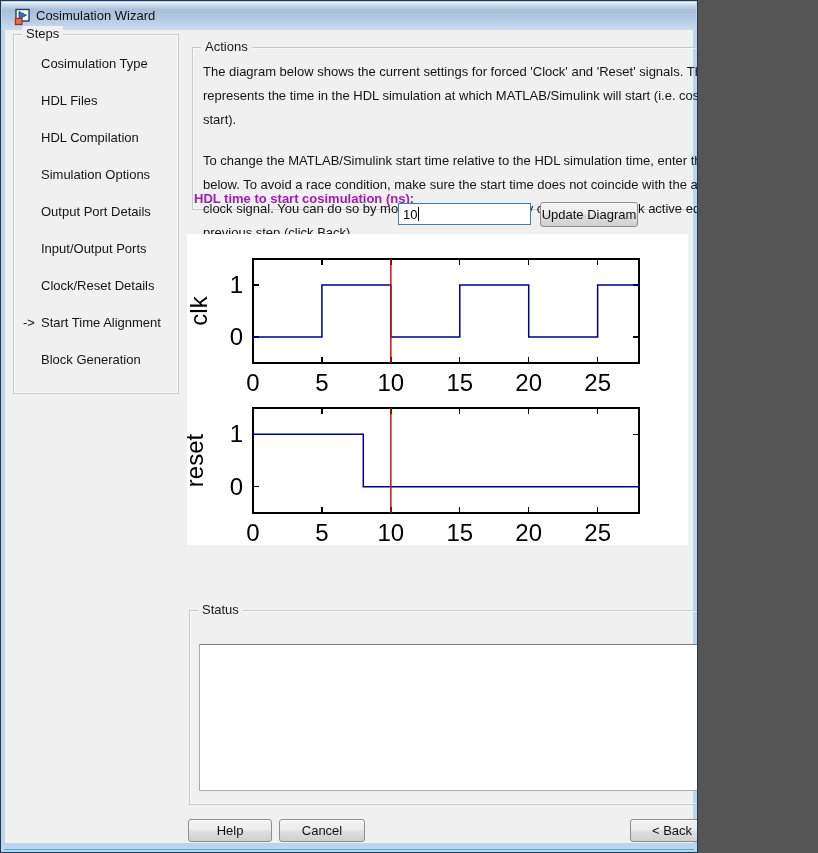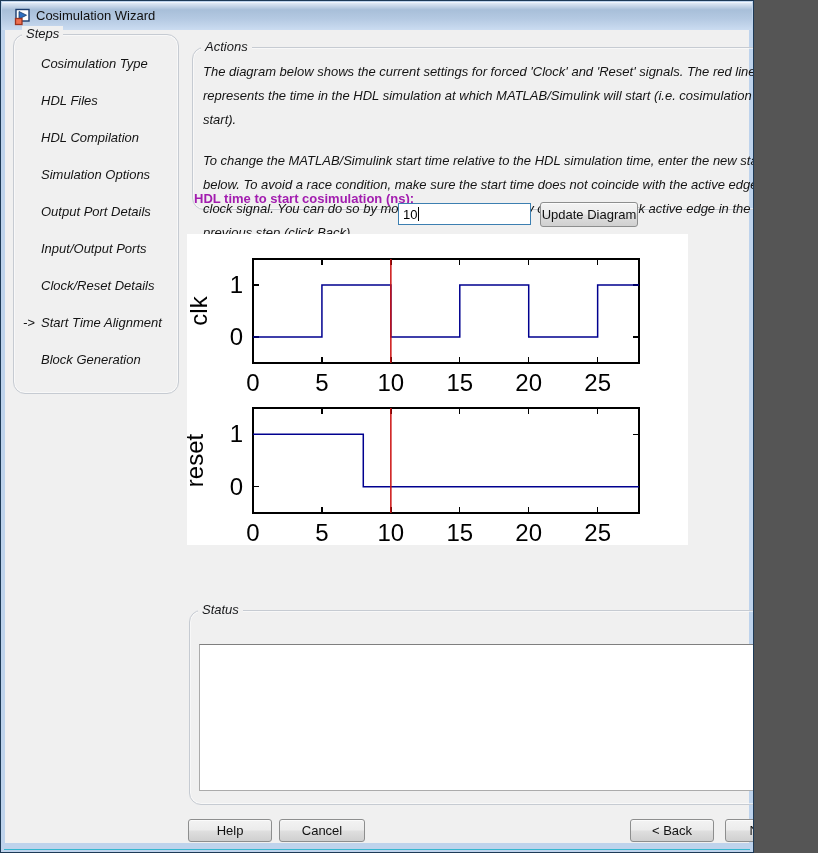--- a/index.html
+++ b/index.html
@@ -1,18 +1,18 @@
 <!DOCTYPE html>
 <html><head>
 <meta charset="utf-8">
 <style>
   html,body{margin:0;padding:0;background:#555;}
   *{box-sizing:border-box;}
   .window{
-    position:relative;width:754px;height:853px;
+    position:relative;width:698px;height:853px;
     font-family:"Liberation Sans",sans-serif;
     border:1px solid #1d3least;
     border:1px solid #1d3a57;
     background:#bed3ec;overflow:hidden;
   }
   .titlebar{
     position:absolute;left:1px;top:1px;right:1px;height:28px;
     background:linear-gradient(180deg,#e7eef8 0%,#a8bfd9 28%,#b4c9e2 60%,#cbdcf1 100%);
     box-shadow:inset 0 1px 0 #eff5fc;
   }
@@ -26,23 +26,22 @@
     color:#fff;font-size:12px;font-weight:bold;text-align:center;line-height:17px;
     cursor:default;text-shadow:0 1px 1px rgba(0,0,0,.45);
   }
   .body-bg{
     position:absolute;left:4px;right:4px;top:29px;bottom:9px;
     background:#f0f0f0;
   }
   .bottom-accent{position:absolute;left:3px;right:3px;bottom:2px;height:1px;background:#35b7cf;}
 
   .groupbox{
-    position:absolute;border:1px solid #c6cbd2;border-radius:12px;
+    position:absolute;border:1px solid #c6cbd2;border-radius:0;
     box-shadow:inset 0 0 0 1px rgba(255,255,255,.55);
-    font-style:italic;
   }
   .legend{
     position:absolute;top:-9px;left:8px;background:#f0f0f0;padding:0 4px;
     font-size:13px;color:#17181a;white-space:nowrap;
   }
 
   
   #steps-box{left:12px;top:33px;width:166px;height:360px;}
   #steps-items{position:absolute;left:0;top:21px;right:0;}
   .step-item{position:relative;height:37px;display:flex;align-items:flex-start;

